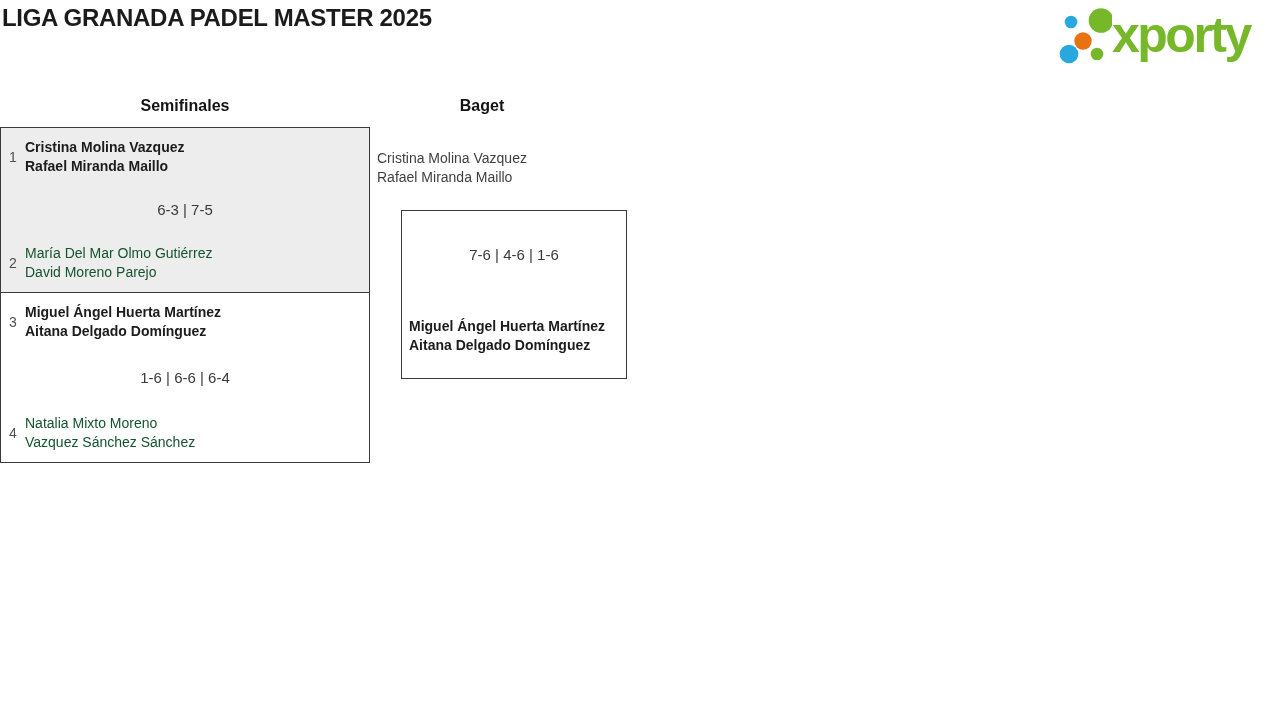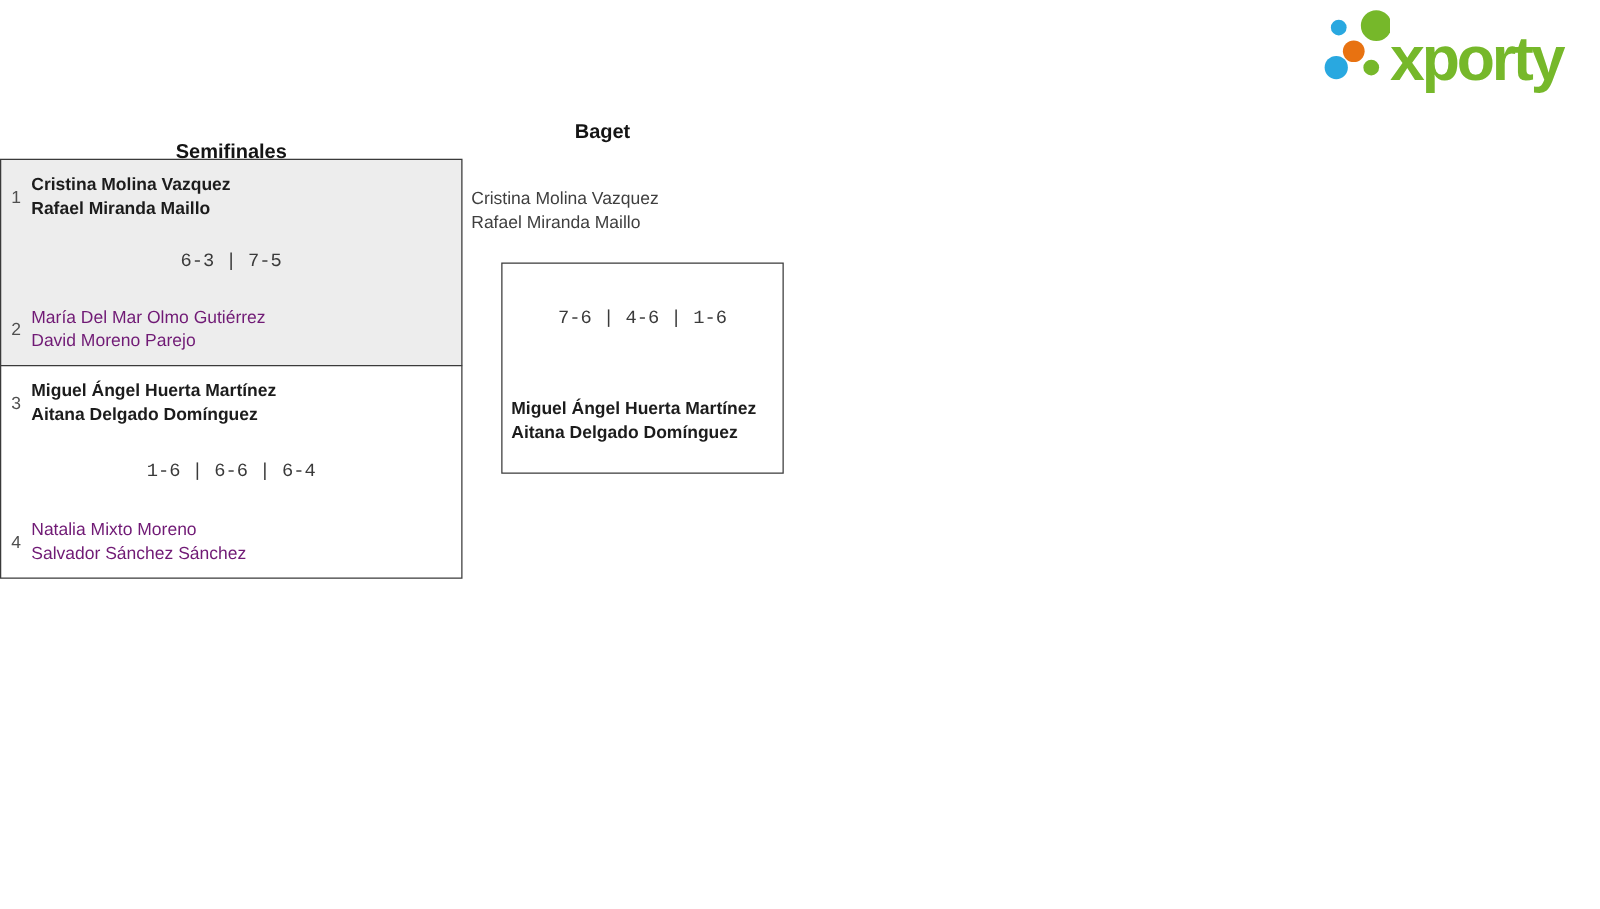--- a/index.html
+++ b/index.html
@@ -15,29 +15,28 @@
     color:#1b1b1b; letter-spacing:-0.3px; white-space:nowrap;
   }
 
   
   .logo { position:absolute; left:1045px; top:4px; width:232px; height:68px; cursor:pointer; }
   .logo-dots { position:absolute; left:5px; top:2px; }
   .logo-text {
     position:absolute; left:67px; top:6px;
     font-size:50px; line-height:1; font-weight:700; letter-spacing:-2.5px;
     color:#76b82a;
-    margin-top:12px;
   }
 
   
   .round-label {
     position:absolute; top:96px; height:20px; text-align:center;
     font-size:16px; line-height:20px; font-weight:700; color:#141414;
   }
-  .round-semis { left:0; width:370px;margin-top:16px; }
+  .round-semis { left:0; width:370px; }
   .round-final { left:369px; width:226px; }
 
   
   .match {
     position:absolute; box-sizing:border-box;
     border:1px solid #3a3a3a; background:#ffffff;
   }
   .match.highlight { background:#ededed; }
   .match-sf1 { left:0; top:127px; width:370px; height:166px; }
   .match-sf2 { left:0; top:292px; width:370px; height:171px; }
@@ -46,27 +45,27 @@
   .participant {
     position:absolute; left:0; right:2px;
     display:flex; align-items:center;
   }
   .participant.p-top { top:10px; }
   .participant.p-bottom { bottom:10px; }
   .seed {
     flex:none; width:24px; text-align:center;
     font-size:14px; color:#4f4f4f;
   }
-  .names { flex:1; min-width:0; font-size:14px; line-height:19px; color:#701a75; }
+  .names { flex:1; min-width:0; font-size:14px; line-height:19px; color:#14532d; }
   .names div { white-space:nowrap; }
   .names.winner { font-weight:700; color:#1c1c1c; }
 
   .score {
     position:absolute; left:0; right:0; text-align:center;
-    font-size:15px; line-height:20px; color:#3a3a3a; white-space:nowrap;font-family:Liberation Mono, monospace;
+    font-size:15px; line-height:20px; color:#3a3a3a; white-space:nowrap;
   }
   .sf-score { top:calc(50% - 10px); }
   .final-score { top:34px; }
 
   
   .final-top-names {
     position:absolute; left:377px; top:149px;
     font-size:14px; line-height:19px; color:#3f3f3f;
   }
   .final-top-names div { white-space:nowrap; }
@@ -75,20 +74,21 @@
     font-size:14px; line-height:19px; font-weight:700; color:#1c1c1c;
   }
   .final-winner-names div { white-space:nowrap; }
 </style>
 </head>
 <body>
 
 <div class="page">
 
   <div class="title-block">
+    <div class="title-line">LIGA GRANADA PADEL MASTER 2025</div>
   </div>
 
   <div class="logo">
     <svg class="logo-dots" width="62" height="64" viewBox="0 0 62 64" xmlns="http://www.w3.org/2000/svg">
       <circle cx="21" cy="16" r="6.3" fill="#29a8e0"></circle>
       <circle cx="51" cy="14.5" r="12.3" fill="#76b82a"></circle>
       <circle cx="33" cy="35" r="8.7" fill="#e87211"></circle>
       <circle cx="19" cy="48" r="9.3" fill="#29a8e0"></circle>
       <circle cx="47" cy="48" r="6.3" fill="#76b82a"></circle>
     </svg>
@@ -122,21 +122,21 @@
       <div class="names winner">
         <div>Miguel Ángel Huerta Martínez</div>
         <div>Aitana Delgado Domínguez</div>
       </div>
     </div>
     <div class="score sf-score">1-6 | 6-6 | 6-4</div>
     <div class="participant p-bottom">
       <span class="seed">4</span>
       <div class="names">
         <div>Natalia Mixto Moreno</div>
-        <div>Salvador Sánchez Sánchez</div>
+        <div>Vazquez Sánchez Sánchez</div>
       </div>
     </div>
   </div>
 
   <div class="final-top-names">
     <div>Cristina Molina Vazquez</div>
     <div>Rafael Miranda Maillo</div>
   </div>
 
   <div class="match match-final">

